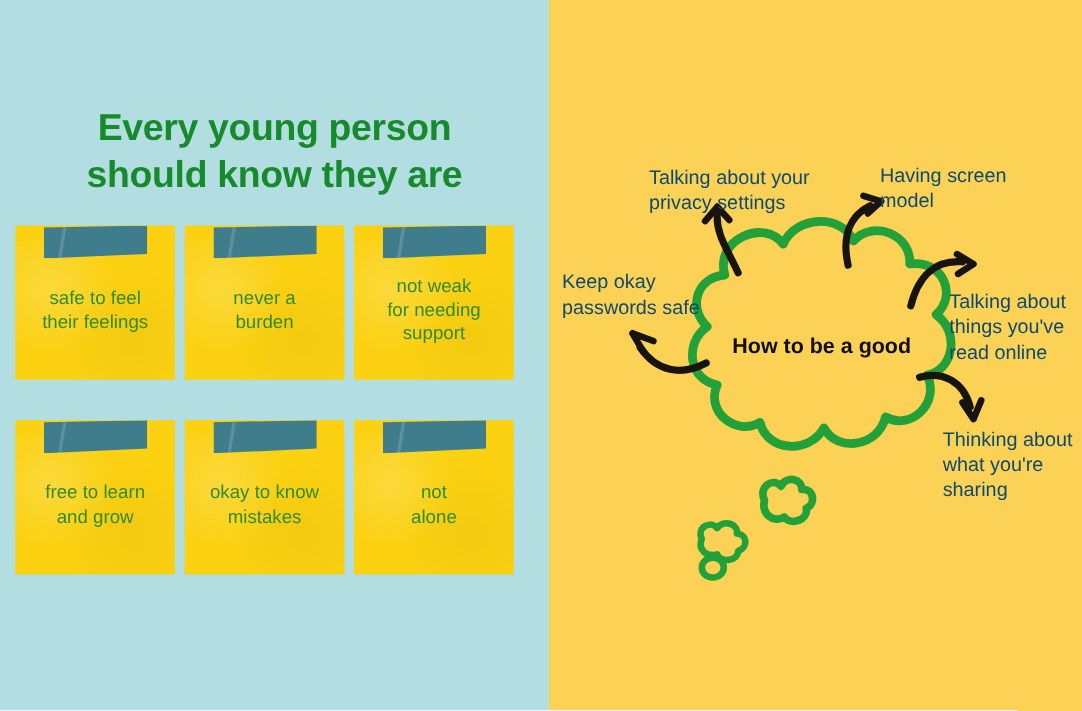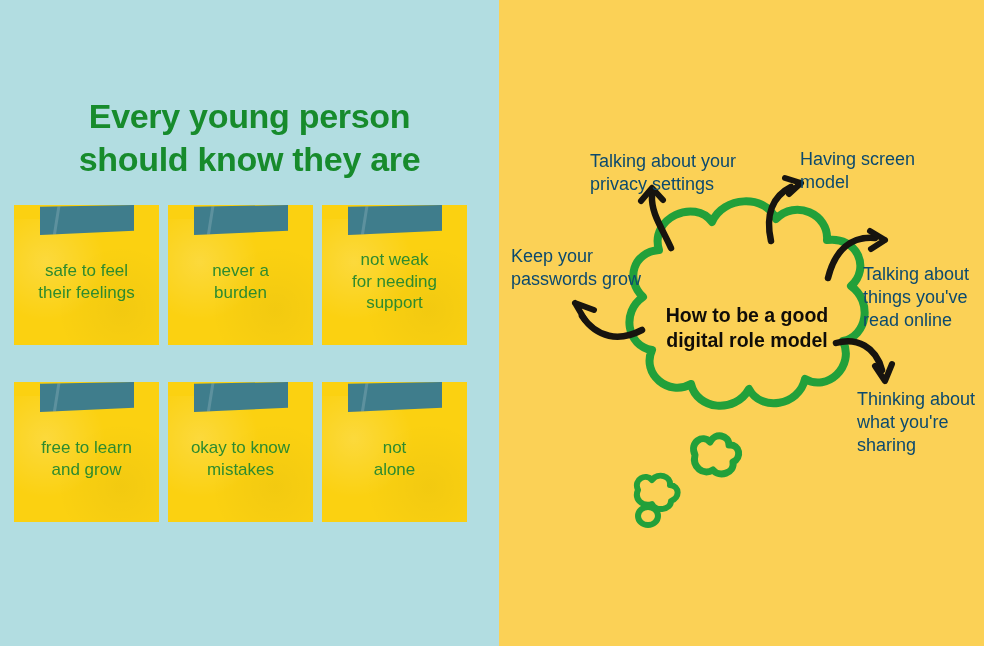--- a/index.html
+++ b/index.html
@@ -265,24 +265,23 @@
         <path d="M 329 278 C 336 250, 352 236, 376 238"></path>
         <path d="M 386 240 L 371 231 M 386 240 L 372 249" stroke-width="6"></path>
 
         <path d="M 337 343 C 358 337, 377 347, 383 370"></path>
         <path d="M 386 381 L 376 366 M 386 381 L 393 364" stroke-width="6"></path>
       </g>
     </svg>
 
     <div id="cloud-title">
       <span class="tl">How to be a good</span>
-      <span class="tl">digital role model</span>
     </div>
 
-    <div class="cloud-label" id="label-keep-passwords">Keep your passwords grow</div>
+    <div class="cloud-label" id="label-keep-passwords">Keep okay passwords safe</div>
 
     <div class="cloud-label" id="label-privacy">Talking about your privacy settings</div>
 
     <div class="cloud-label" id="label-screen-breaks">Having screen model</div>
 
     <div class="cloud-label" id="label-read-online">Talking about things you've read online</div>
 
     <div class="cloud-label" id="label-sharing">Thinking about what you're sharing</div>
 
   </section>

